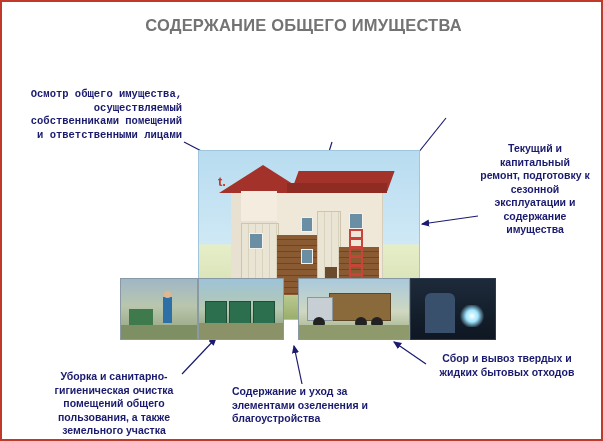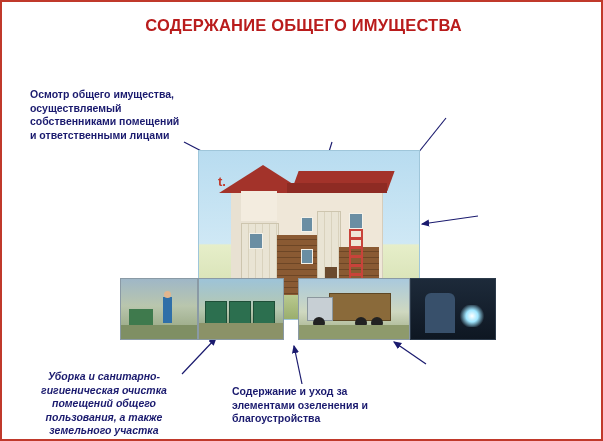--- a/index.html
+++ b/index.html
@@ -20,36 +20,36 @@
     border: 2px solid #c0392b;
     box-sizing: border-box;
     background: #ffffff;
   }
   .title {
     position: absolute;
     top: 12px;
     left: 60px;
     width: 483px;
     text-align: center;
-    color: #b91c1c;
+    color: #737373;
     font-weight: bold;
     font-size: 16.5px;
     line-height: 22px;
     letter-spacing: 0.2px;
   }
   .callout {
     position: absolute;
     color: #1a1a6e;
     font-weight: bold;
     font-size: 10.5px;
     line-height: 13.5px;
   }
-  .c-left-top   { left: 28px;  top: 86px;  width: 152px; text-align: left; }
+  .c-left-top   { left: 28px;  top: 86px;  width: 152px; text-align: right; font-family: Liberation Mono, monospace; }
   .c-left-mid   { left: 28px;  top: 200px; width: 168px; text-align: center; }
-  .c-left-bot   { left: 22px;  top: 368px; width: 160px; text-align: center; font-style: italic; }
+  .c-left-bot   { left: 32px;  top: 368px; width: 160px; text-align: center; }
   .c-top-mid    { left: 282px; top: 82px;  width: 96px;  text-align: center; }
   .c-right-top  { left: 442px; top: 88px;  width: 142px; text-align: center; }
   .c-right-mid  { left: 478px; top: 140px; width: 110px; text-align: center; }
   .c-right-bot  { left: 420px; top: 350px; width: 170px; text-align: center; }
   .c-bottom-mid { left: 230px; top: 383px; width: 168px; }
 
   
   .photo {
     position: absolute;
     overflow: hidden;
@@ -312,16 +312,18 @@
     <div class="t-wheel tw3"></div>
     <div class="t-ground"></div>
   </div>
 
   <div class="photo photo-welder">
     <div class="w-person"></div>
     <div class="w-spark"></div>
   </div>
 
   <div class="callout c-left-top">Осмотр общего имущества, осуществляемый собственниками помещений и ответственными лицами</div>
+  <div class="callout c-right-mid">Текущий и капитальный ремонт, подготовку к сезонной эксплуатации  и содержание имущества</div>
   <div class="callout c-left-bot">Уборка и санитарно-гигиеническая очистка помещений общего пользования, а также земельного участка</div>
   <div class="callout c-bottom-mid">Содержание и уход за элементами озеленения и благоустройства</div>
+  <div class="callout c-right-bot">Сбор и вывоз твердых и жидких бытовых отходов</div>
 
 </div>
 
 </body></html>

